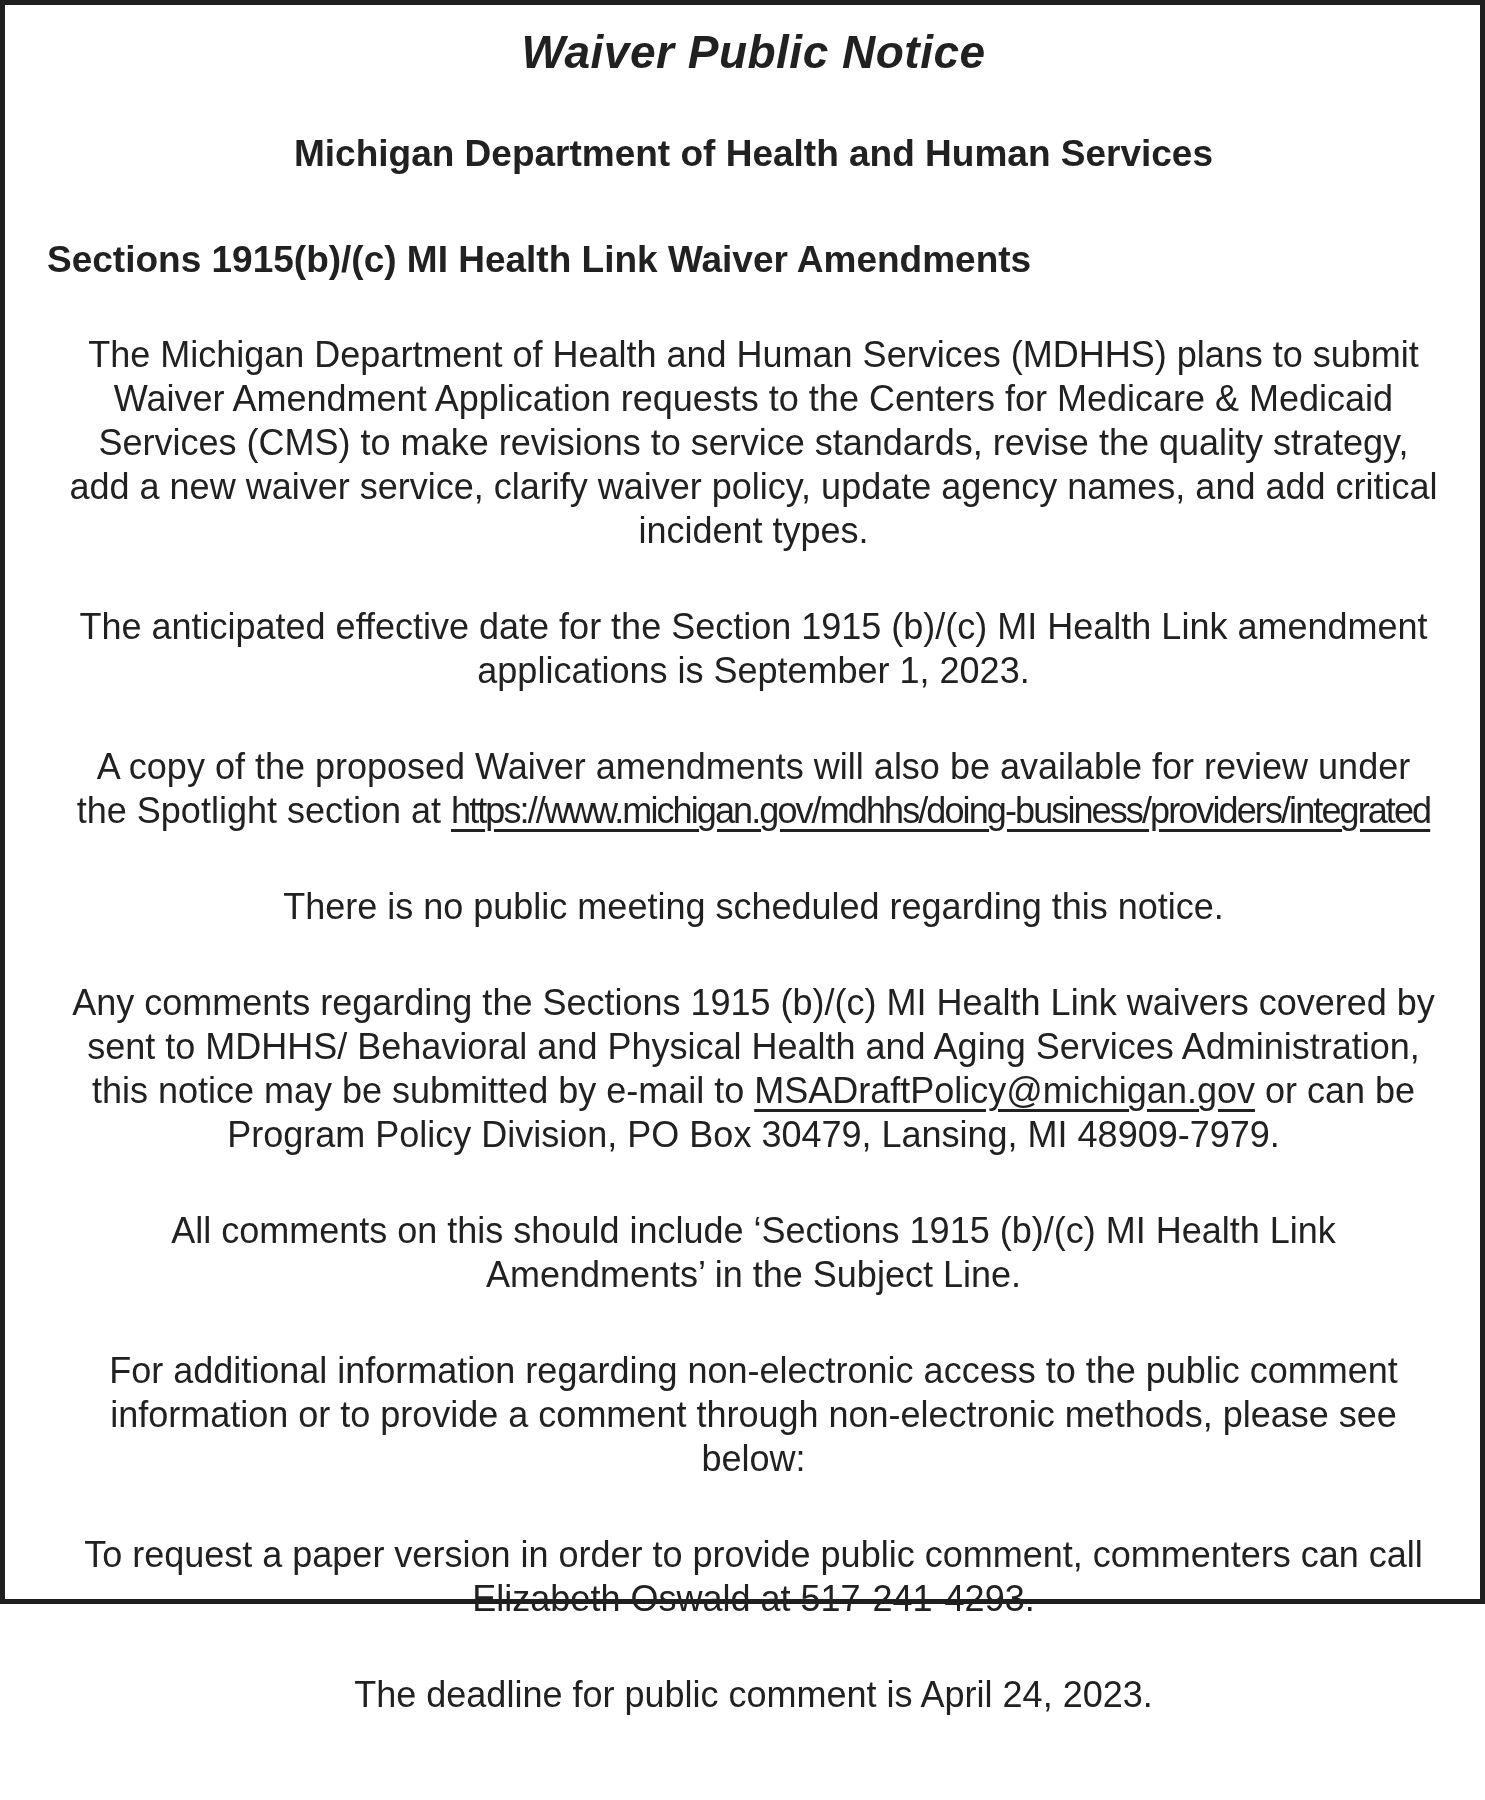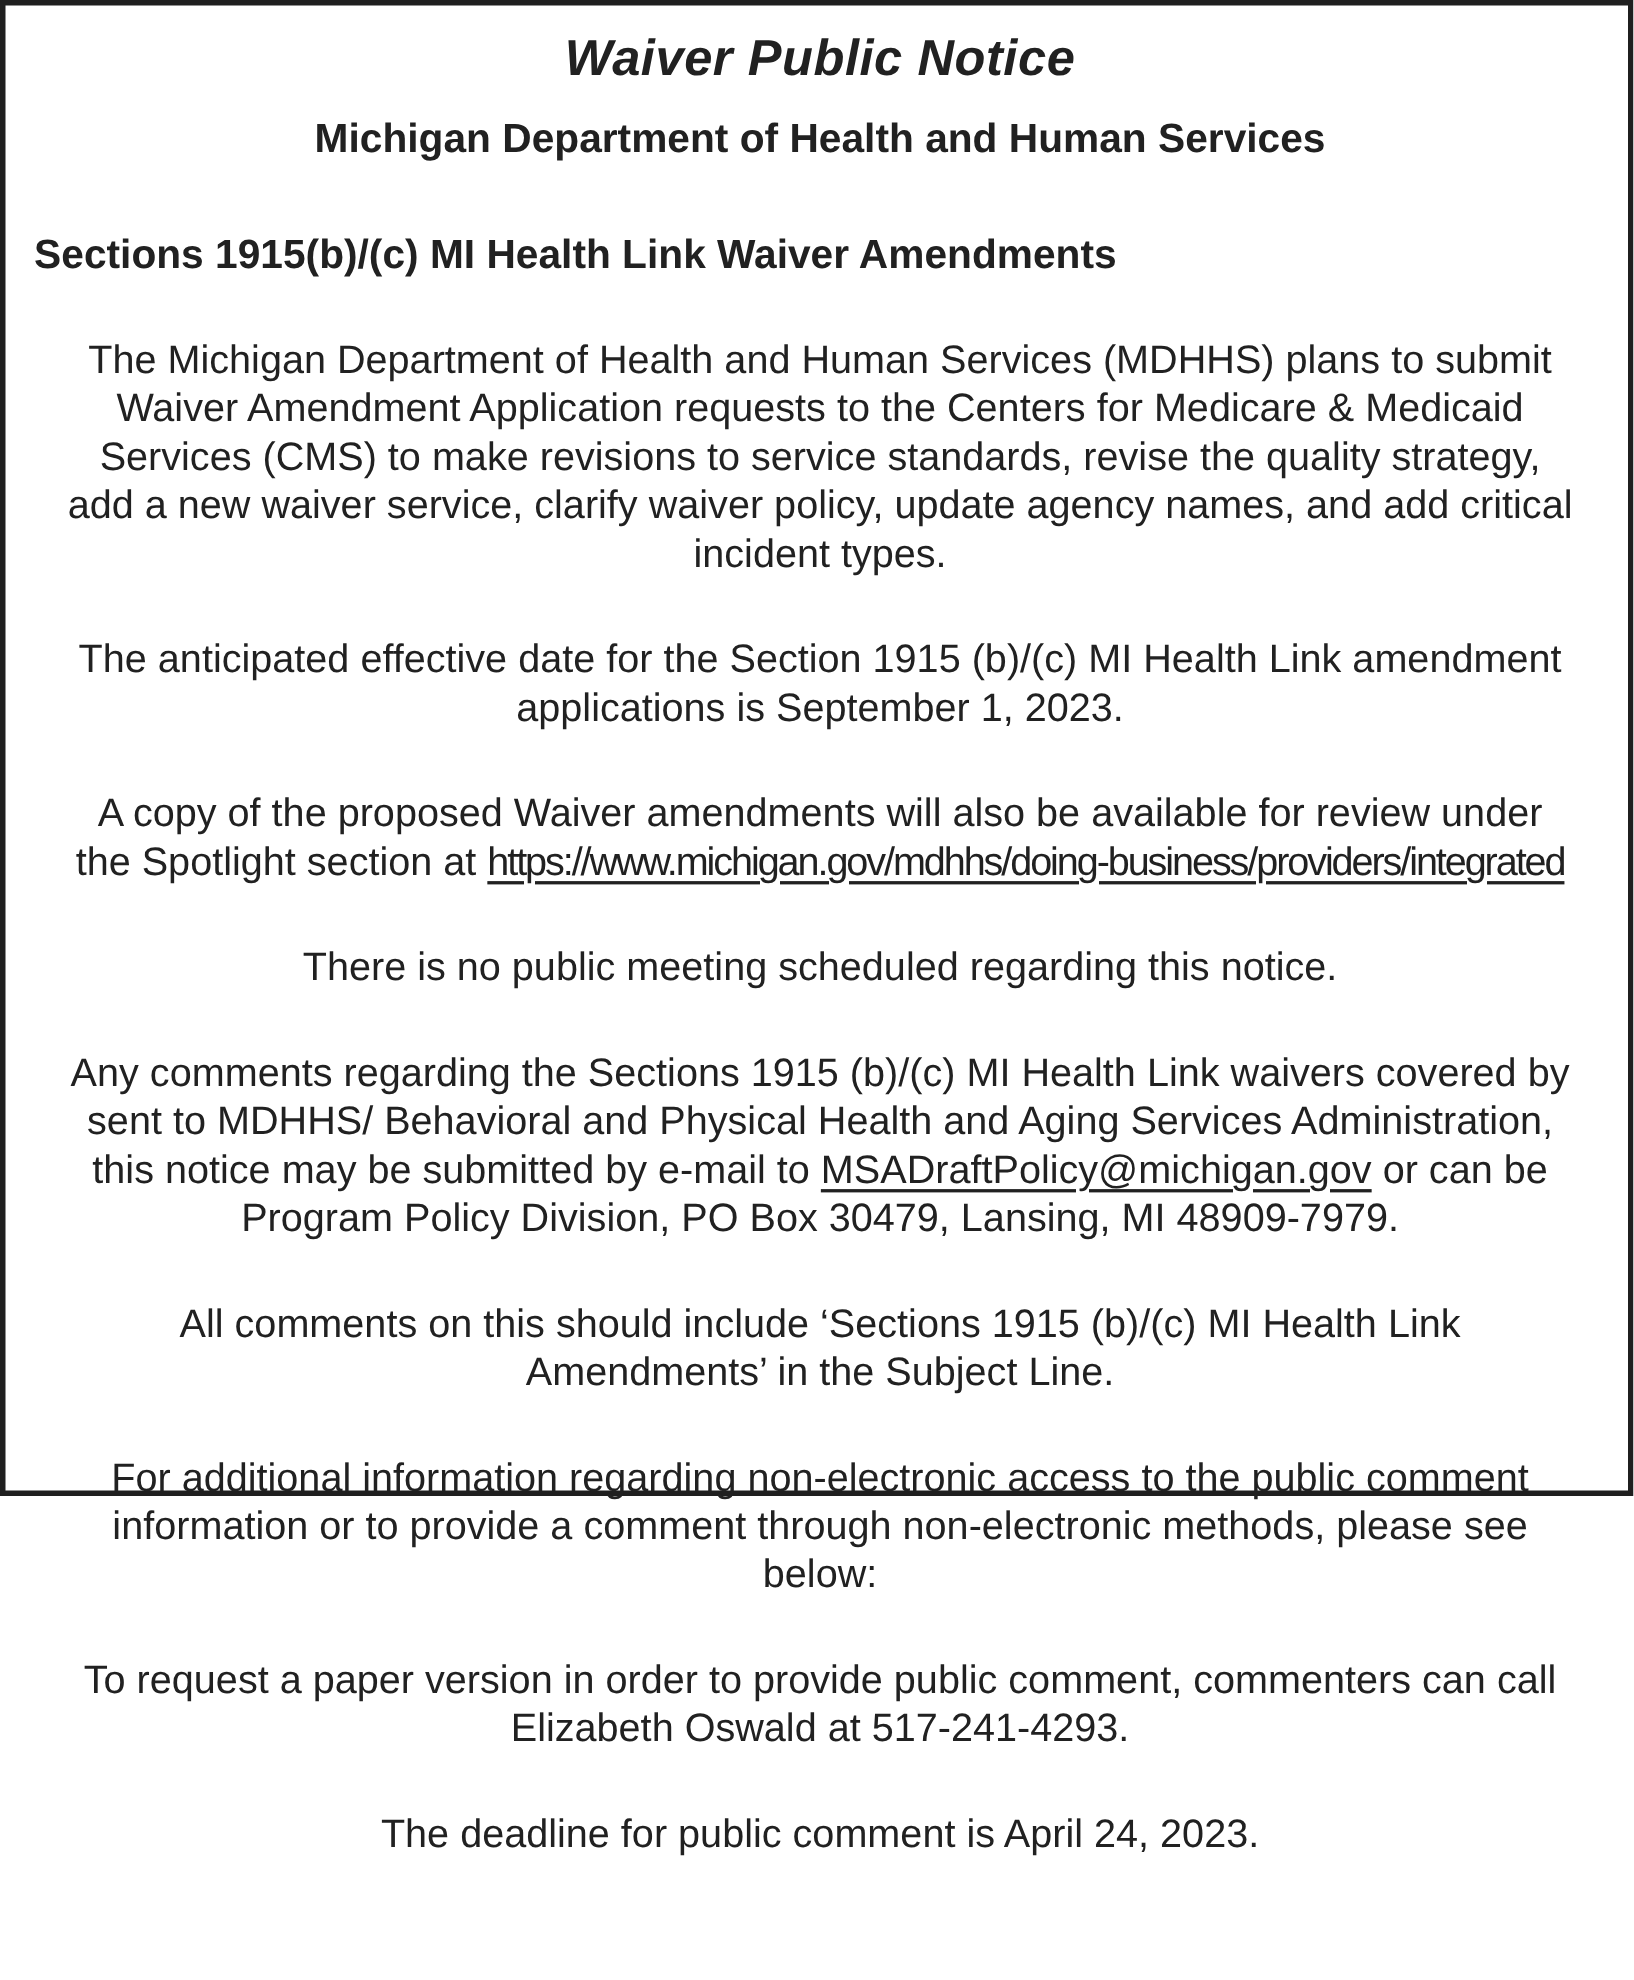--- a/index.html
+++ b/index.html
@@ -6,38 +6,38 @@
     margin: 0;
     padding: 0;
     background: #ffffff;
     width: 1485px;
     height: 1800px;
     overflow: hidden;
   }
   .page {
     box-sizing: border-box;
     width: 1485px;
-    height: 1360px;
+    height: 1604px;
     background: #ffffff;
     border: 5px solid #1f1f1f;
-    padding: 12px 20px 0 26px;
+    padding: 12px 20px 0 42px;
     font-family: "Liberation Sans", sans-serif;
     color: #212121;
   }
   .title {
     margin: 8px 0 0 0;
     font-size: 46px;
     line-height: 54px;
     font-weight: bold;
     font-style: italic;
     text-align: center;
     letter-spacing: 0.5px;
   }
   .org {
-    margin-top: 24px;
+    margin-top: 52px;
     font-size: 37px;
     line-height: 46px;
     font-weight: bold;
     text-align: center;
   }
   .section-heading {
     margin: 60px 0 0 0;
     font-size: 37px;
     line-height: 46px;
     font-weight: bold;

